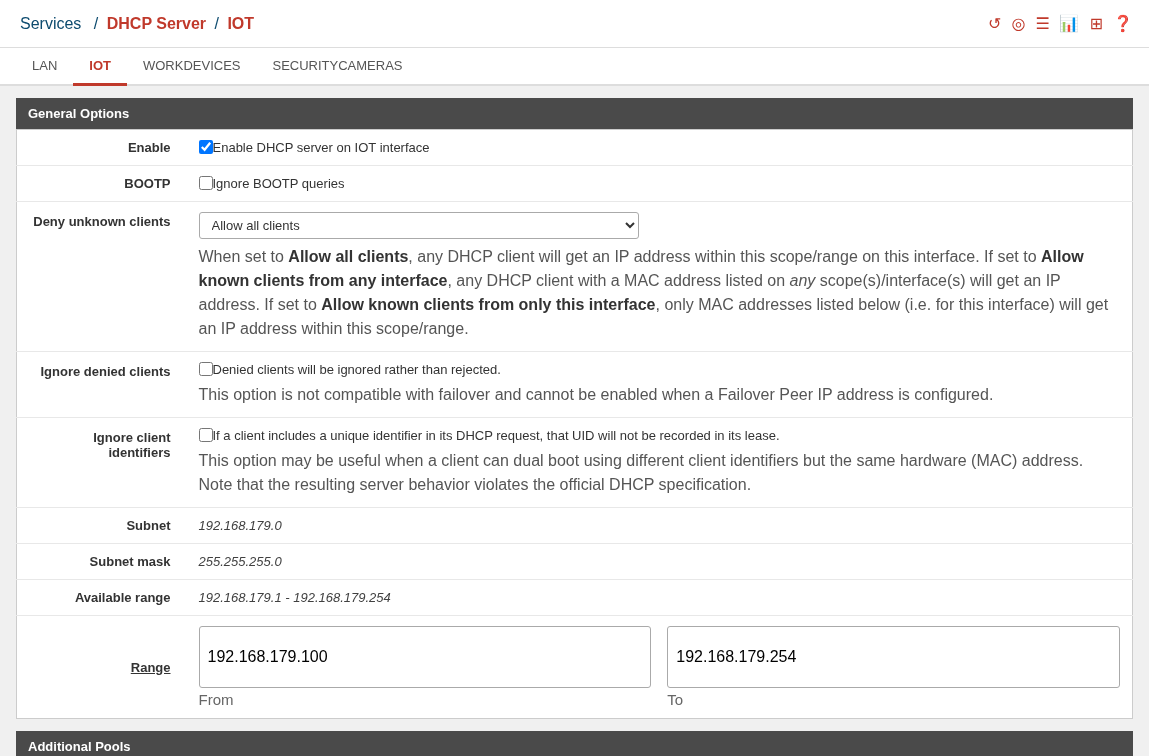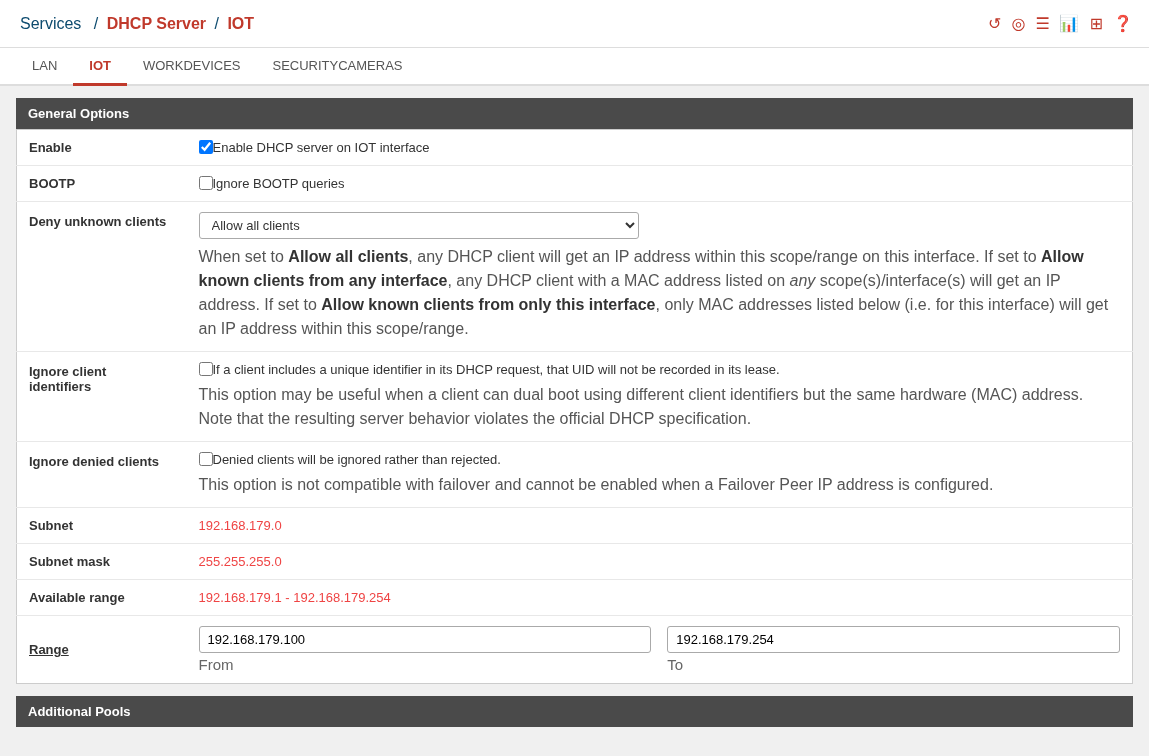--- a/index.html
+++ b/index.html
@@ -89,21 +89,21 @@
     }
     .form-table tr:last-child {
       border-bottom: none;
     }
     .form-table td {
       padding: 10px 12px;
       vertical-align: top;
     }
     .form-table td.label-cell {
       width: 170px;
-      text-align: left;
+      text-align: right;
       font-weight: bold;
       color: #333;
       padding-right: 16px;
       vertical-align: middle;
     }
     .form-table td.label-cell.top-align {
       vertical-align: top;
       padding-top: 12px;
     }
     .form-table td.value-cell {
@@ -143,24 +143,24 @@
     .desc-text b, .desc-text strong {
       font-weight: bold;
       color: #333;
     }
     .desc-text i, .desc-text em {
       font-style: italic;
     }
 
     
     .text-input {
-      padding: 5px 8px;
+      padding: 21px 8px;
       border: 1px solid #aaa;
       border-radius: 3px;
-      font-size: 13px;
+      font-size: 16px;
       width: 100%;
     }
 
     .range-row {
       display: flex;
       gap: 16px;
     }
     .range-field {
       flex: 1;
     }
@@ -170,21 +170,22 @@
       margin-top: 3px;
     }
 
     .label-underline {
       text-decoration: underline;
     }
 
     
     .static-value {
       padding: 6px 0;
-      color: #ef4444;
+      color: #404040;
+      font-style: italic;
     }
   </style>
 </head>
 <body>
 
 <div class="header">
   <div class="breadcrumb">
     <span>Services</span>
     <span>/</span>
     <a>DHCP Server</a>
@@ -245,38 +246,38 @@
           <option>Allow known clients from any interface</option>
           <option>Allow known clients from only this interface</option>
         </select>
         <div class="desc-text">
           When set to <strong>Allow all clients</strong>, any DHCP client will get an IP address within this scope/range on this interface. If set to <strong>Allow known clients from any interface</strong>, any DHCP client with a MAC address listed on <em>any</em> scope(s)/interface(s) will get an IP address. If set to <strong>Allow known clients from only this interface</strong>, only MAC addresses listed below (i.e. for this interface) will get an IP address within this scope/range.
         </div>
       </td>
     </tr>
 
     <tr>
+      <td class="label-cell top-align">Ignore denied clients</td>
+      <td class="value-cell">
+        <label class="checkbox-row">
+          <input type="checkbox" style="">
+          <span>Denied clients will be ignored rather than rejected.</span>
+        </label>
+        <div class="desc-text">This option is not compatible with failover and cannot be enabled when a Failover Peer IP address is configured.</div>
+      </td>
+    </tr>
+
+    <tr>
       <td class="label-cell top-align">Ignore client identifiers</td>
       <td class="value-cell">
         <label class="checkbox-row">
           <input type="checkbox" style="">
           <span>If a client includes a unique identifier in its DHCP request, that UID will not be recorded in its lease.</span>
         </label>
         <div class="desc-text">This option may be useful when a client can dual boot using different client identifiers but the same hardware (MAC) address. Note that the resulting server behavior violates the official DHCP specification.</div>
-      </td>
-    </tr>
-
-    <tr>
-      <td class="label-cell top-align">Ignore denied clients</td>
-      <td class="value-cell">
-        <label class="checkbox-row">
-          <input type="checkbox" style="">
-          <span>Denied clients will be ignored rather than rejected.</span>
-        </label>
-        <div class="desc-text">This option is not compatible with failover and cannot be enabled when a Failover Peer IP address is configured.</div>
       </td>
     </tr>
 
     <tr>
       <td class="label-cell">Subnet</td>
       <td class="value-cell">
         <span class="static-value">192.168.179.0</span>
       </td>
     </tr>
 

